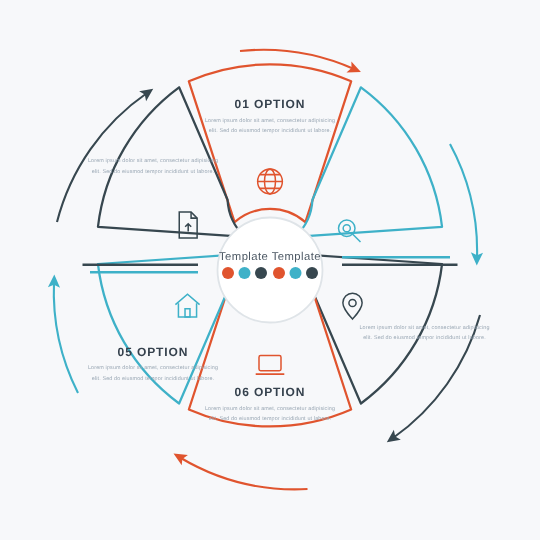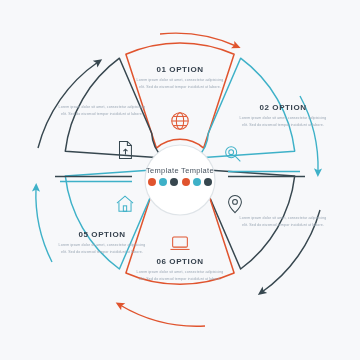--- a/index.html
+++ b/index.html
@@ -166,24 +166,20 @@
   <div class="icon-box" style="left:169px; top:110px;">
     <svg viewBox="0 0 24 24" fill="none" stroke="#e0542e" stroke-width="1.1">
       <circle cx="12" cy="12" r="9"></circle>
       <ellipse cx="12" cy="12" rx="4" ry="9"></ellipse>
       <line x1="3" y1="12" x2="21" y2="12"></line>
       <line x1="4.6" y1="7" x2="19.4" y2="7"></line>
       <line x1="4.6" y1="17" x2="19.4" y2="17"></line>
     </svg>
   </div>
 
-  <div class="seg-label" style="left:237px; top:104px;">
-    <p class="seg-title">02 OPTION</p>
-    <p class="seg-body">Lorem ipsum dolor sit amet, consectetur adipisicing elit. Sed do eiusmod tempor incididunt ut labore.</p>
-  </div>
   <div class="icon-box" style="left:222px; top:143px;">
     <svg viewBox="0 0 24 24" fill="none" stroke="#3eb1c8" stroke-width="1.1">
       <circle cx="10" cy="10" r="6"></circle>
       <circle cx="10" cy="10" r="2.6"></circle>
       <line x1="14.4" y1="14.4" x2="20" y2="20"></line>
     </svg>
   </div>
 
   <div class="seg-label" style="left:237px; top:215px;">
     <p class="seg-body">Lorem ipsum dolor sit amet, consectetur adipisicing elit. Sed do eiusmod tempor incididunt ut labore.</p>

